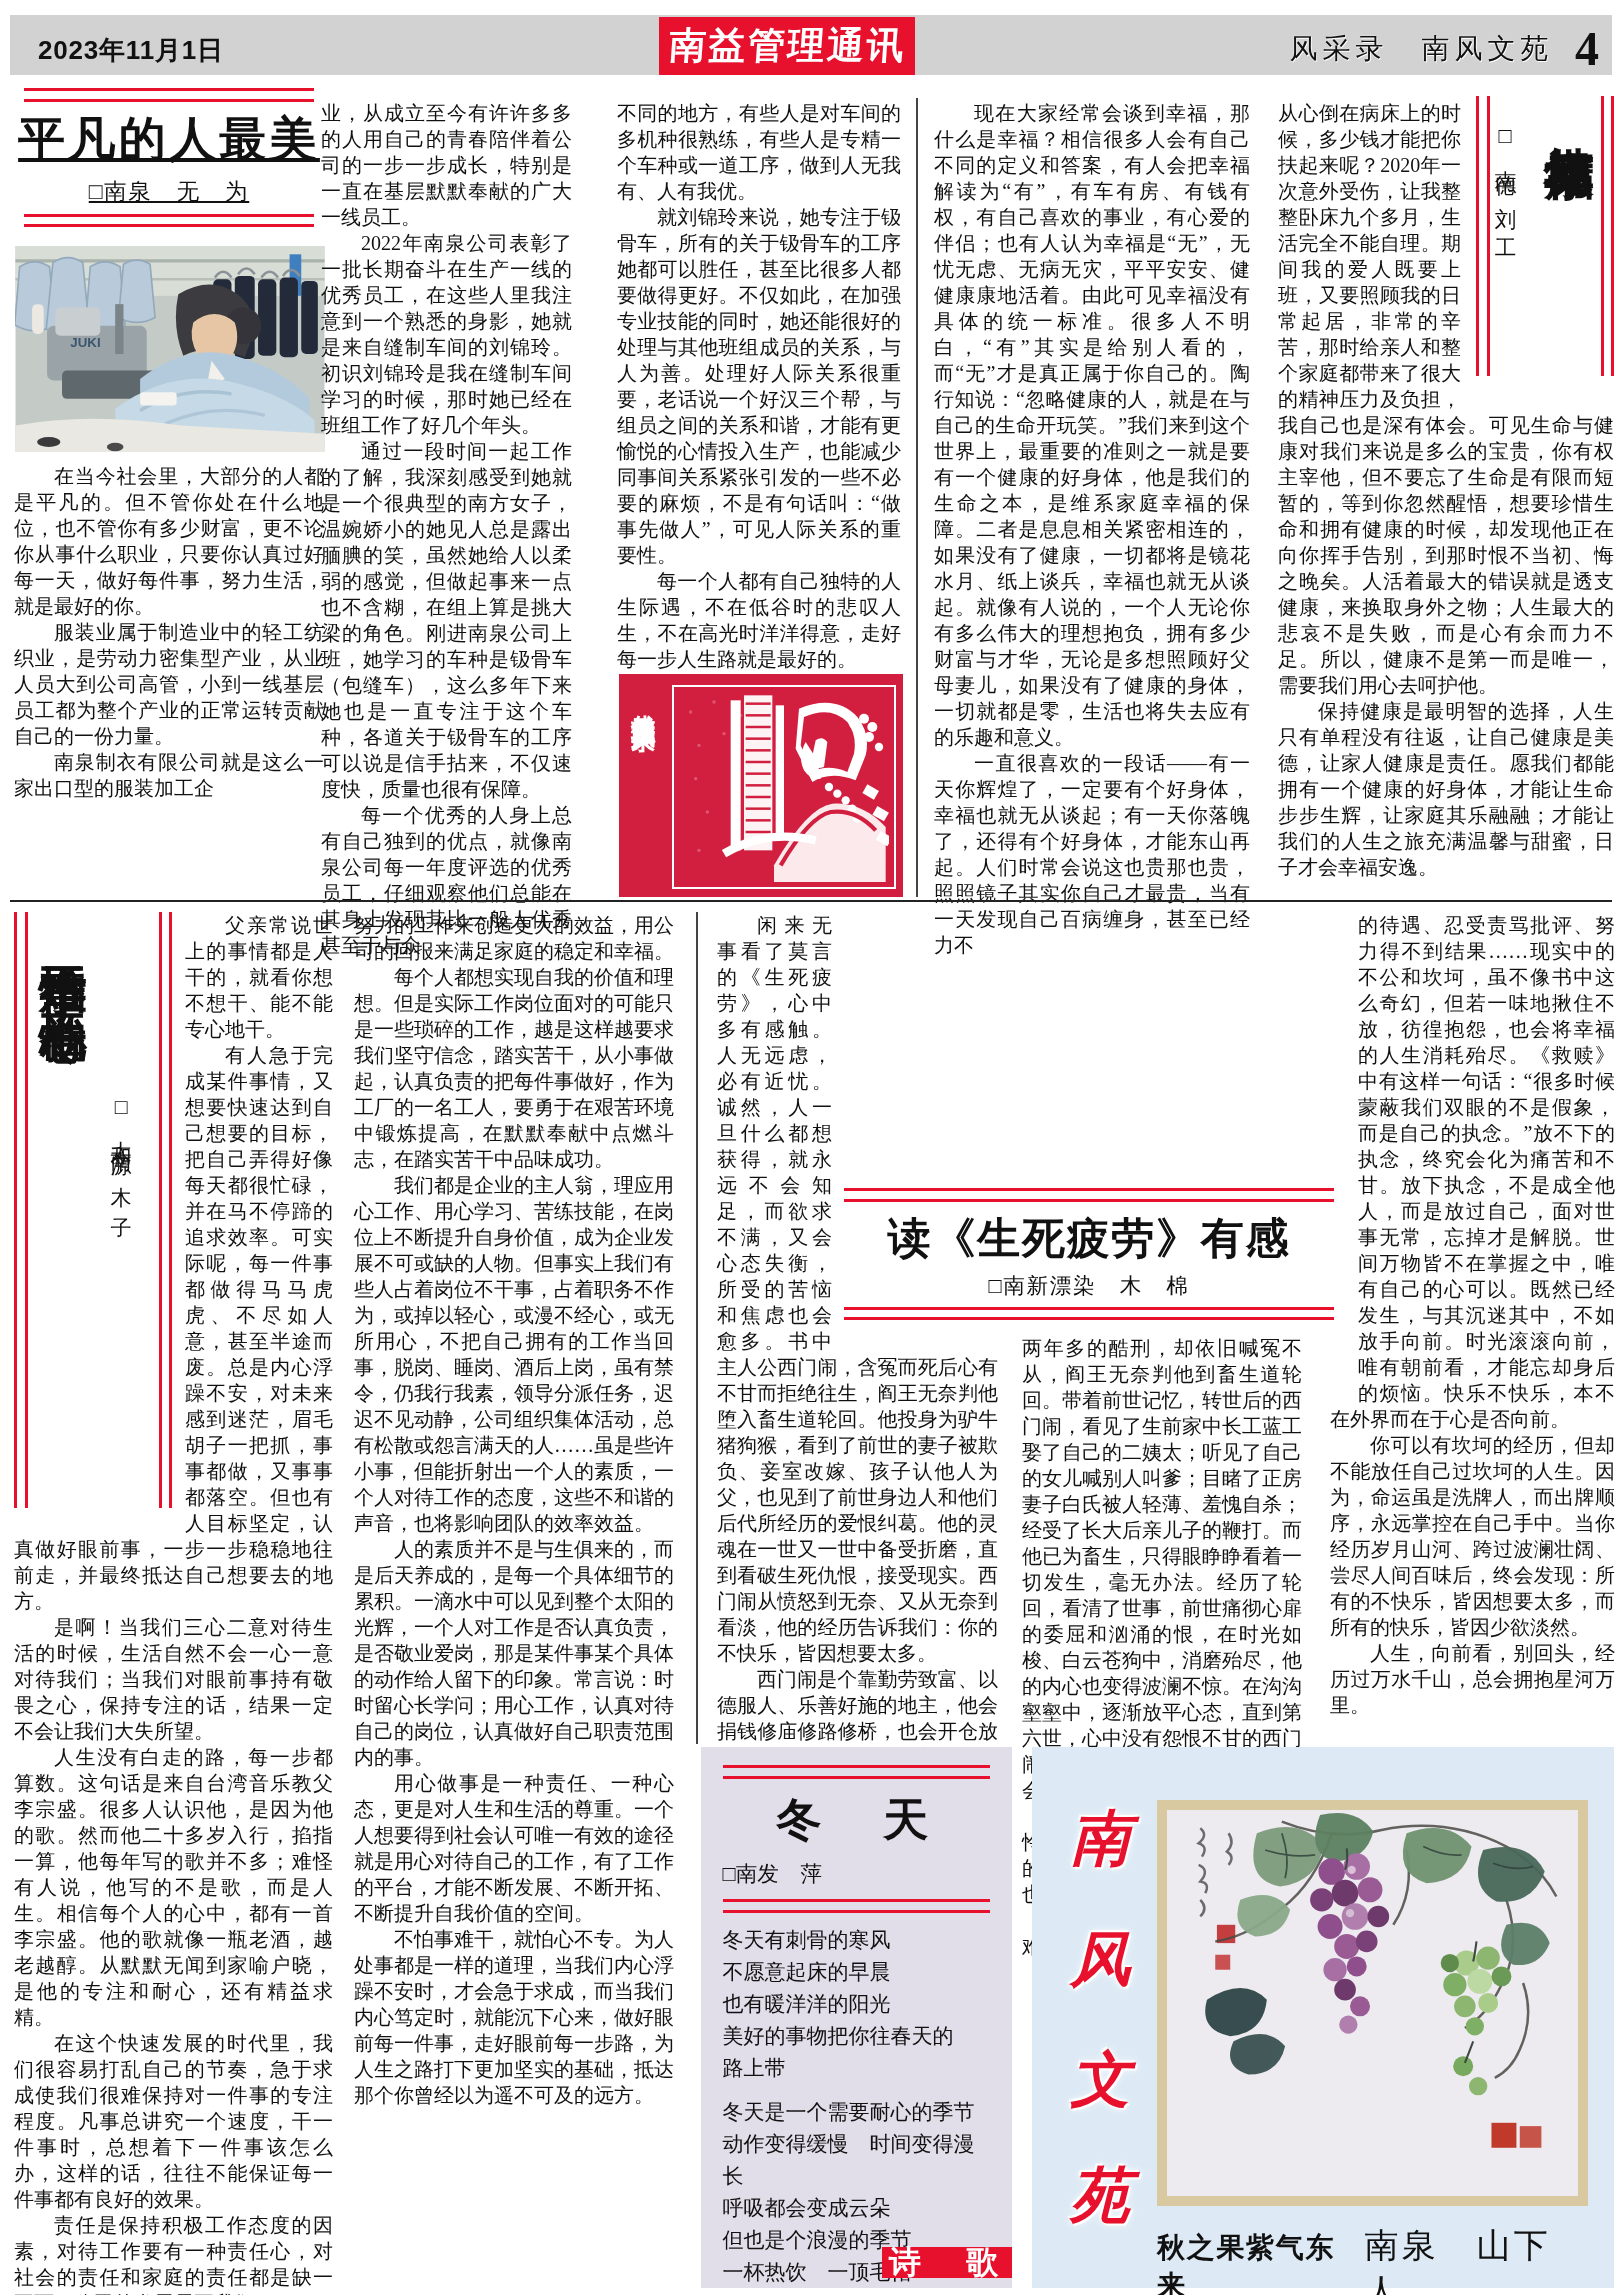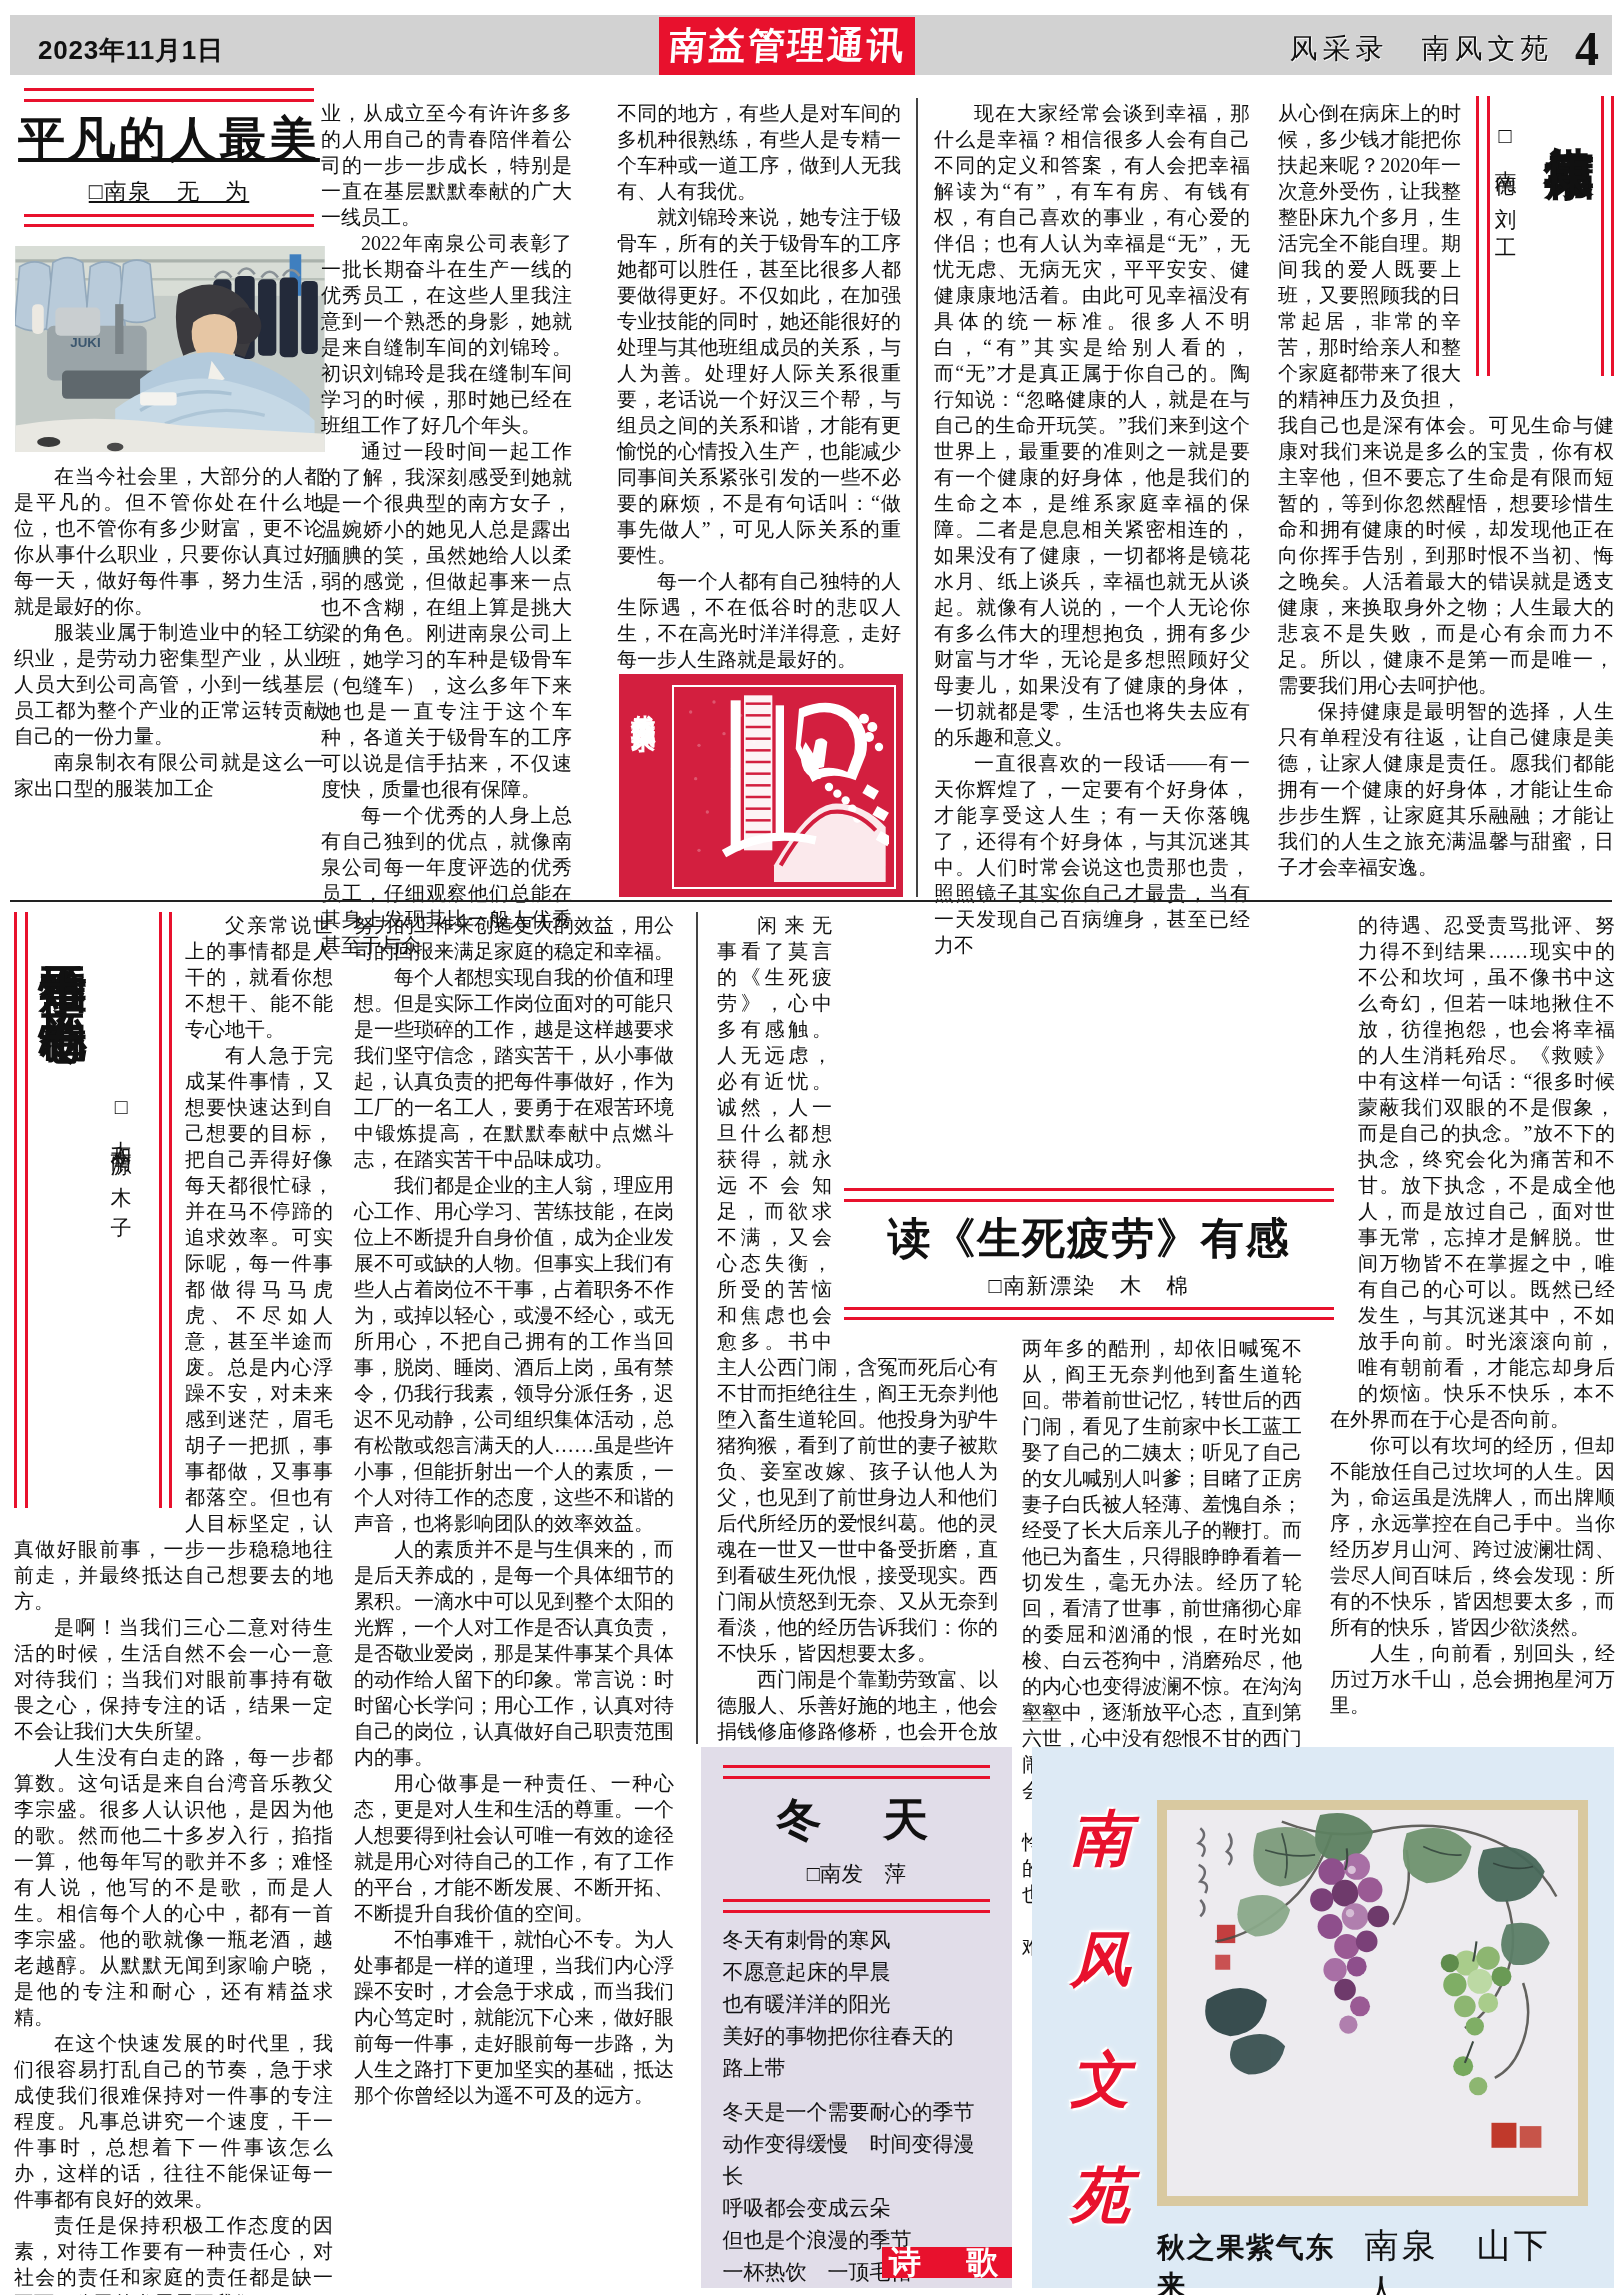--- a/index.html
+++ b/index.html
@@ -45,21 +45,21 @@
   #featlabel{position:absolute;left:8.3px;top:21.6px;color:#fff;font-size:24px;letter-spacing:1.7px;font-weight:bold;}
   #featart{position:absolute;left:53px;top:10.8px;width:220px;height:200px;border:2.5px solid #fff;}
   
   #sdl-box{left:836px;top:1188px;width:506px;height:133px;background:#fff;}
   #sdl-box .title{font-size:43px;font-weight:bold;text-align:center;letter-spacing:1.7px;margin:8.3px 0 3.3px 0;}
   #sdl-box .byline{font-size:21.6px;text-align:center;letter-spacing:1.7px;margin-bottom:6.7px;}
   
   #poembox{left:701px;top:1747px;width:311px;height:541px;background:var(--poem);}
   #poembox .inner{position:absolute;left:21.6px;right:21.6px;top:18.3px;}
   #poembox .title{font-size:45px;font-weight:bold;text-align:center;letter-spacing:8.3px;margin:11.6px 0 8.3px 0;}
-  #poembox .byline{font-size:21.6px;text-align:center;margin-bottom:11.6px;}
+  #poembox .byline{font-size:21.6px;text-align:left;margin-bottom:11.6px;}
   .poemlines{font-size:21px;line-height:32px;margin-top:11.6px;}
   #poetag{position:absolute;right:0;bottom:10px;width:130px;height:31px;background:var(--red);
           color:#fff;font-size:32px;font-weight:bold;display:flex;align-items:center;justify-content:center;letter-spacing:6.7px;}
   
   #artpanel{left:1032px;top:1747px;width:582px;height:541px;background:var(--artbg);}
   .callig{position:absolute;left:35px;width:67px;text-align:center;color:var(--red);
           font-size:60px;font-weight:bold;font-style:italic;
           text-shadow:0 0 5px #fff,0 0 8.3px #fff,1.7px 1.7px 0 #fff,-1.7px -1.7px 0 #fff;}
   #capt{position:absolute;left:125px;top:476px;width:431px;display:flex;justify-content:space-between;align-items:baseline;}
   #capt .ct{font-size:28px;font-weight:bold;letter-spacing:1.7px;font-family:"Liberation Sans","DejaVu Sans",sans-serif;}
@@ -227,21 +227,21 @@
         <path d="M128,214 q34,-58 60,-64 q30,-4 54,22" fill="none" stroke="#d31f3f" stroke-width="5"></path>
         <path d="M60,200 q50,-30 110,-16" fill="none" stroke="#ffffff" stroke-width="10"></path>
       </svg>
     </div>
   </div>
 
   <div class="vline" style="left:916px;top:98px;height:799px;"></div>
 
   <div class="col" style="left:934px;top:100px;width:316px;">
       <p>现在大家经常会谈到幸福，那什么是幸福？相信很多人会有自己不同的定义和答案，有人会把幸福解读为“有”，有车有房、有钱有权，有自己喜欢的事业，有心爱的伴侣；也有人认为幸福是“无”，无忧无虑、无病无灾，平平安安、健健康康地活着。由此可见幸福没有具体的统一标准。很多人不明白，“有”其实是给别人看的，而“无”才是真正属于你自己的。陶行知说：“忽略健康的人，就是在与自己的生命开玩笑。”我们来到这个世界上，最重要的准则之一就是要有一个健康的好身体，他是我们的生命之本，是维系家庭幸福的保障。二者是息息相关紧密相连的，如果没有了健康，一切都将是镜花水月、纸上谈兵，幸福也就无从谈起。就像有人说的，一个人无论你有多么伟大的理想抱负，拥有多少财富与才华，无论是多想照顾好父母妻儿，如果没有了健康的身体，一切就都是零，生活也将失去应有的乐趣和意义。</p>
-      <p>一直很喜欢的一段话——有一天你辉煌了，一定要有个好身体，才能享受这人生；有一天你落魄了，还得有个好身体，与其沉迷其中。人们时常会说这也贵那也贵，照照镜子其实你自己才最贵，当有一天发现自己百病缠身，甚至已经力不</p>
+      <p>一直很喜欢的一段话——有一天你辉煌了，一定要有个好身体，幸福也就无从谈起；有一天你落魄了，还得有个好身体，才能东山再起。人们时常会说这也贵那也贵，照照镜子其实你自己才最贵，当有一天发现自己百病缠身，甚至已经力不</p>
     </div>
   <div class="col" style="left:1278px;top:100px;width:336px;">
     <div class="sp" style="float:right;width:153px;height:290px;"></div>
     <div>
         <p class="cont">从心倒在病床上的时候，多少钱才能把你扶起来呢？2020年一次意外受伤，让我整整卧床九个多月，生活完全不能自理。期间我的爱人既要上班，又要照顾我的日常起居，非常的辛苦，那时给亲人和整个家庭都带来了很大的精神压力及负担，我自己也是深有体会。可见生命与健康对我们来说是多么的宝贵，你有权主宰他，但不要忘了生命是有限而短暂的，等到你忽然醒悟，想要珍惜生命和拥有健康的时候，却发现他正在向你挥手告别，到那时恨不当初、悔之晚矣。人活着最大的错误就是透支健康，来换取身外之物；人生最大的悲哀不是失败，而是心有余而力不足。所以，健康不是第一而是唯一，需要我们用心去呵护他。</p>
         <p>保持健康是最明智的选择，人生只有单程没有往返，让自己健康是美德，让家人健康是责任。愿我们都能拥有一个健康的好身体，才能让生命步步生辉，让家庭其乐融融；才能让我们的人生之旅充满温馨与甜蜜，日子才会幸福安逸。</p>
       </div>
   </div>
   <div class="abs" id="xf-block">
     <div class="drule-v" style="left:0;top:0;height:280px;"></div>

